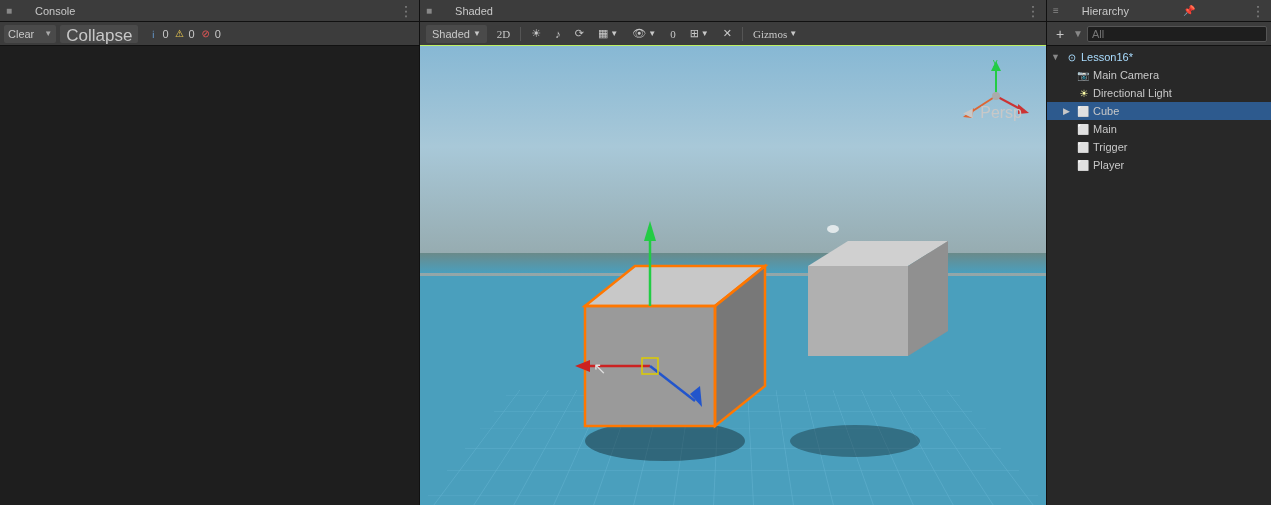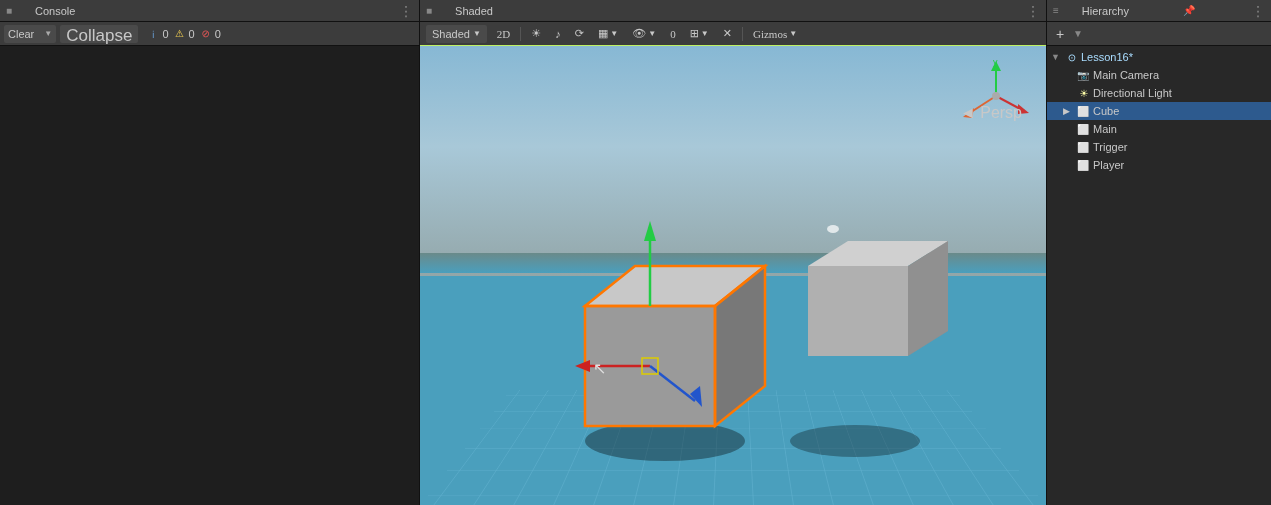--- a/index.html
+++ b/index.html
@@ -518,20 +518,21 @@
   <div class="hierarchy-panel">
     <div class="hierarchy-tab">
       <span class="tab-icon">≡</span>
       <span class="panel-tab-title">Hierarchy</span>
       <span class="pin-icon" style="font-size:10px;margin-left:auto">📌</span>
       <span class="panel-more-btn">⋮</span>
     </div>
     <div class="hierarchy-toolbar">
       <button class="hierarchy-add-btn">+</button>
       <span style="font-size:10px;color:#888">▼</span>
+      <input class="search-field" type="text" placeholder="All" style="">
     </div>
     <div class="hierarchy-content">
 
       <div class="hierarchy-item">
         <span class="expand-arrow">▼</span>
         <span class="item-icon" style="color:#aaddff">⊙</span>
         <span class="item-label" style="color:#aaddff">Lesson16*</span>
       </div>
 
       <div class="hierarchy-item indent-1">

